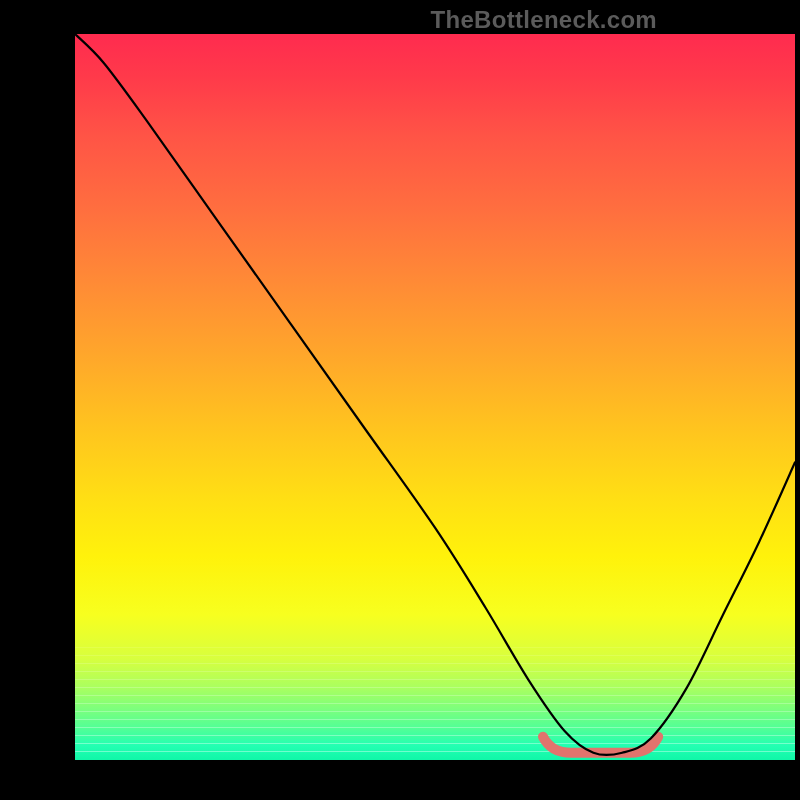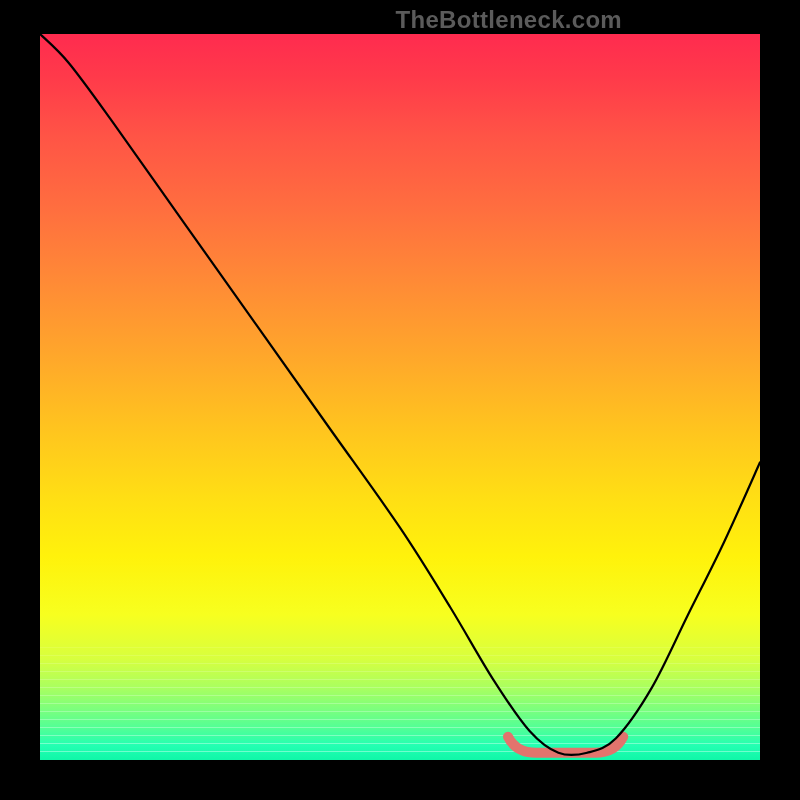--- a/index.html
+++ b/index.html
@@ -9,20 +9,21 @@
     height: 800px;
     background: #000;
     overflow: hidden;
     font-family: Arial, Helvetica, sans-serif;
   }
   .frame {
     position: relative;
     width: 636px;
     height: 800px;
     background: #000;
+    margin-left: 35px;
   }
   .watermark {
     position: absolute;
     top: 6px;
     right: 14px;
     color: #5b5b5b;
     font-size: 24px;
     font-weight: 600;
     letter-spacing: 0.3px;
     z-index: 10;

